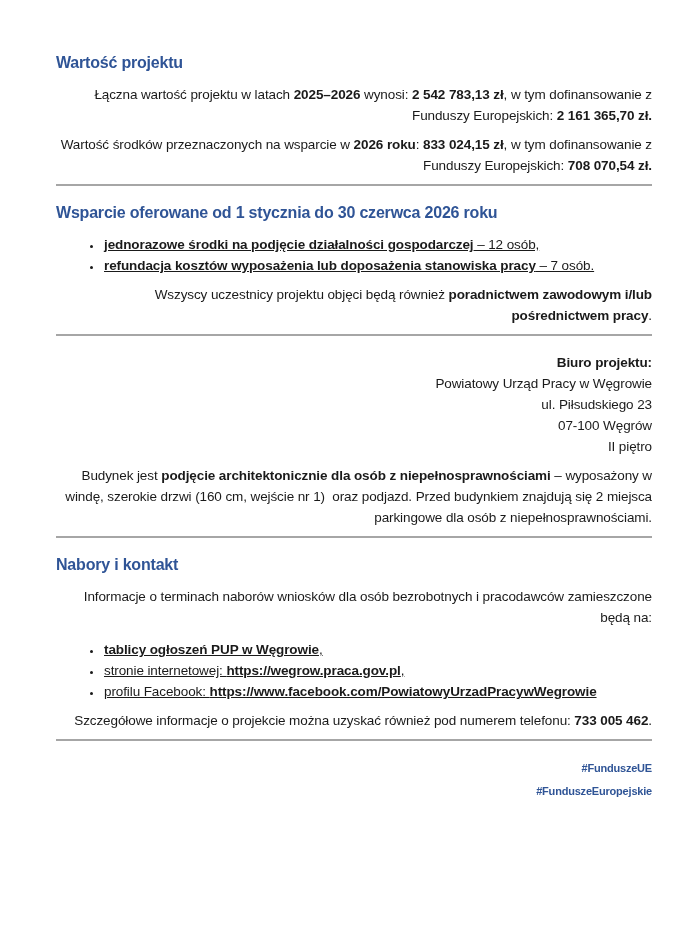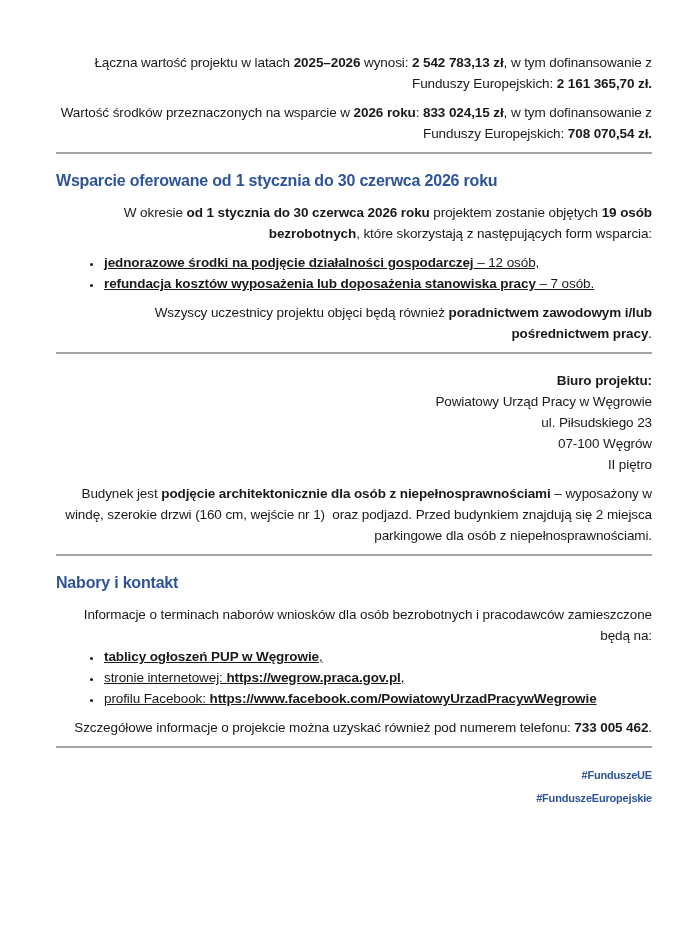--- a/index.html
+++ b/index.html
@@ -30,21 +30,21 @@
     font-weight:700;
     color:var(--accent);
     margin:0 0 10px 0;
     letter-spacing:-0.2px;
   }
   p{
     margin:0 0 8px 0;
     white-space:pre-wrap;
     text-align:right;
   }
-  p.tight{margin-bottom:0;}
+  p.tight{margin-bottom:11px;}
   ul{
     margin:0 0 8px 0;
     padding-left:47px;
     list-style:disc;
     text-decoration:underline;
   }
   li{
     line-height:21px;
     padding-left:1px;
   }
@@ -64,27 +64,27 @@
     letter-spacing:-0.2px;
   }
   .footer{margin-top:2px;}
 </style>
 </head>
 <body>
 
 <div class="doc">
   <div id="doc-body">
       <section>
+        <h2>Wartość projektu</h2>
         <p><span>Łączna wartość projektu w latach </span><b>2025–2026</b><span> wynosi: </span><b>2 542 783,13 zł</b><span>, w tym dofinansowanie z Funduszy Europejskich: </span><b>2 161 365,70 zł.</b></p>
         <p><span>Wartość środków przeznaczonych na wsparcie w </span><b>2026 roku</b><span>: </span><b>833 024,15 zł</b><span>, w tym dofinansowanie z Funduszy Europejskich: </span><b>708 070,54 zł.</b></p>
       </section>
       <div class="divider"></div>
       <section>
         <h2>Wsparcie oferowane od 1 stycznia do 30 czerwca 2026 roku</h2>
-        <p><span>W okresie </span><b>od 1 stycznia do 30 czerwca 2026 roku</b><span> projektem zostanie objętych </span><b>19 osób bezrobotnych</b><span>, które skorzystają z następujących form wsparcia:</span></p>
         <ul>
           <li><b>jednorazowe środki na podjęcie działalności gospodarczej</b><span> – 12 osób,</span></li>
           <li><b>refundacja kosztów wyposażenia lub doposażenia stanowiska pracy</b><span> –  7 osób.</span></li>
         </ul>
         <p><span>Wszyscy uczestnicy projektu objęci będą również </span><b>poradnictwem zawodowym i/lub pośrednictwem pracy</b><span>.</span></p>
       </section>
       <div class="divider"></div>
       <section>
         <p><b>Biuro projektu:</b><span>
 Powiatowy Urząd Pracy w Węgrowie

